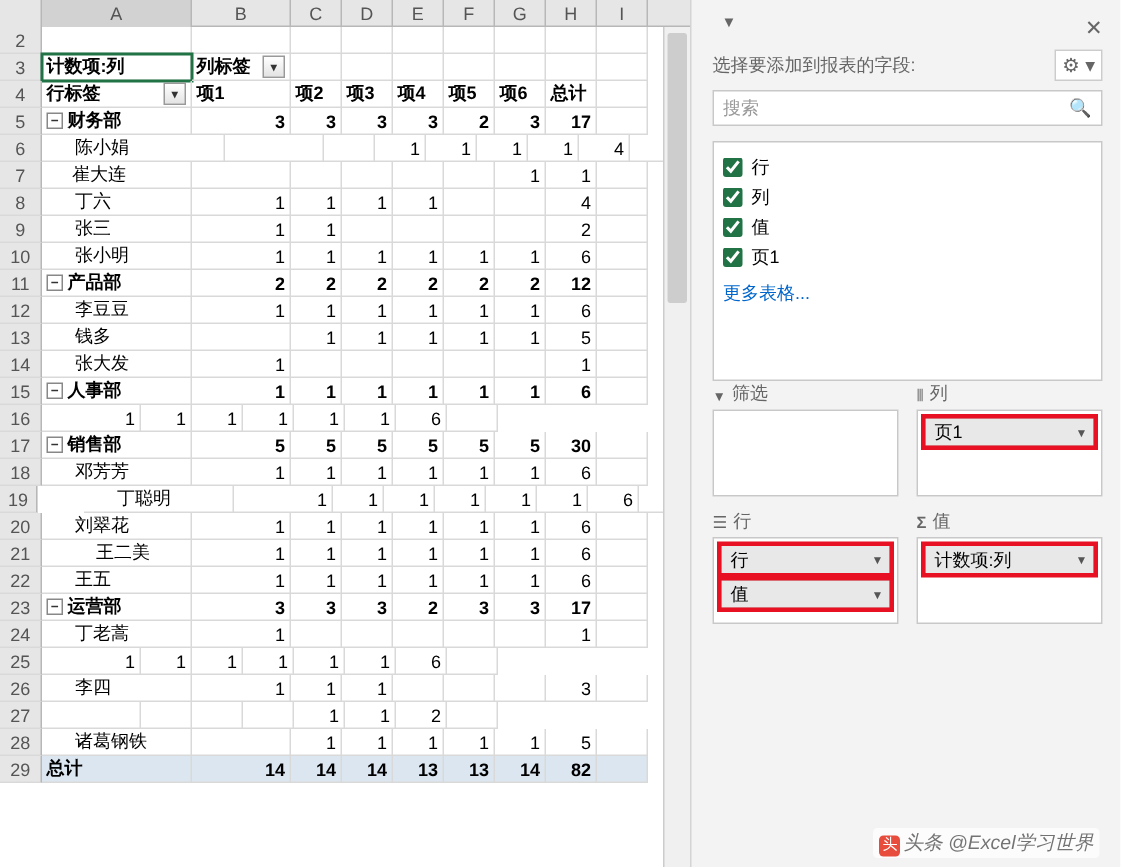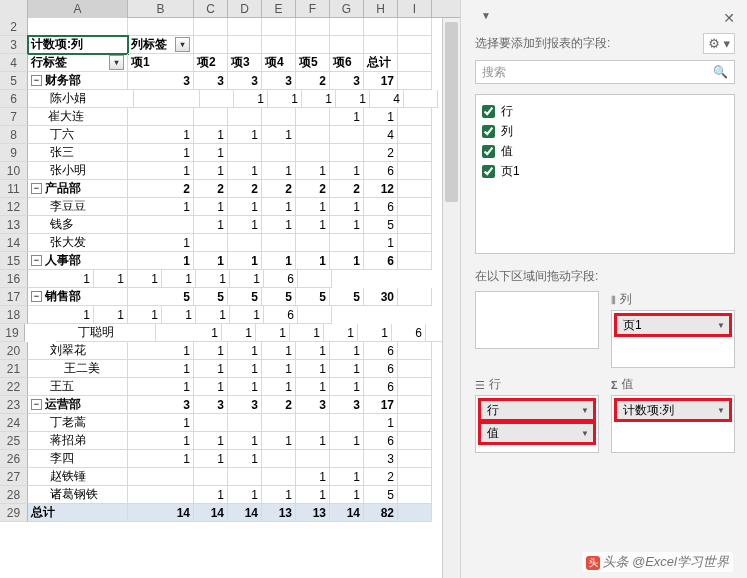--- a/index.html
+++ b/index.html
@@ -128,21 +128,21 @@
           <div class="cell num bold" style="width: 34px;">3</div>
           <div class="cell num bold" style="width: 34px;">2</div>
           <div class="cell num bold" style="width: 34px;">3</div>
           <div class="cell num bold" style="width: 34px;">17</div>
           <div class="cell " style="width: 34px;"></div>
         </div>
       </div>
       <div class="row-wrap">
         <div class="row-h">6</div>
         <div class="grid-row">
-          <div class="cell indent" style="width: 106px;">陈小娟</div>
+          <div class="cell indent" style="width: 122px;">陈小娟</div>
           <div class="cell num" style="width: 66px;"></div>
           <div class="cell num" style="width: 34px;"></div>
           <div class="cell num" style="width: 34px;">1</div>
           <div class="cell num" style="width: 34px;">1</div>
           <div class="cell num" style="width: 34px;">1</div>
           <div class="cell num" style="width: 34px;">1</div>
           <div class="cell num" style="width: 34px;">4</div>
           <div class="cell " style="width: 34px;"></div>
         </div>
       </div>
@@ -295,20 +295,21 @@
           <div class="cell num bold" style="width: 34px;">5</div>
           <div class="cell num bold" style="width: 34px;">5</div>
           <div class="cell num bold" style="width: 34px;">5</div>
           <div class="cell num bold" style="width: 34px;">30</div>
           <div class="cell " style="width: 34px;"></div>
         </div>
       </div>
       <div class="row-wrap">
         <div class="row-h">18</div>
         <div class="grid-row">
+          <div class="cell indent" style="width: 100px;">邓芳芳</div>
           <div class="cell num" style="width: 66px;">1</div>
           <div class="cell num" style="width: 34px;">1</div>
           <div class="cell num" style="width: 34px;">1</div>
           <div class="cell num" style="width: 34px;">1</div>
           <div class="cell num" style="width: 34px;">1</div>
           <div class="cell num" style="width: 34px;">1</div>
           <div class="cell num" style="width: 34px;">6</div>
           <div class="cell " style="width: 34px;"></div>
         </div>
       </div>
@@ -392,21 +393,20 @@
           <div class="cell num" style="width: 34px;"></div>
           <div class="cell num" style="width: 34px;"></div>
           <div class="cell num" style="width: 34px;"></div>
           <div class="cell num" style="width: 34px;">1</div>
           <div class="cell " style="width: 34px;"></div>
         </div>
       </div>
       <div class="row-wrap">
         <div class="row-h">25</div>
         <div class="grid-row">
-          <div class="cell indent" style="width: 100px;">蒋招弟</div>
           <div class="cell num" style="width: 66px;">1</div>
           <div class="cell num" style="width: 34px;">1</div>
           <div class="cell num" style="width: 34px;">1</div>
           <div class="cell num" style="width: 34px;">1</div>
           <div class="cell num" style="width: 34px;">1</div>
           <div class="cell num" style="width: 34px;">1</div>
           <div class="cell num" style="width: 34px;">6</div>
           <div class="cell " style="width: 34px;"></div>
         </div>
       </div>
@@ -420,21 +420,20 @@
           <div class="cell num" style="width: 34px;"></div>
           <div class="cell num" style="width: 34px;"></div>
           <div class="cell num" style="width: 34px;"></div>
           <div class="cell num" style="width: 34px;">3</div>
           <div class="cell " style="width: 34px;"></div>
         </div>
       </div>
       <div class="row-wrap">
         <div class="row-h">27</div>
         <div class="grid-row">
-          <div class="cell indent" style="width: 100px;">赵铁锤</div>
           <div class="cell num" style="width: 66px;"></div>
           <div class="cell num" style="width: 34px;"></div>
           <div class="cell num" style="width: 34px;"></div>
           <div class="cell num" style="width: 34px;"></div>
           <div class="cell num" style="width: 34px;">1</div>
           <div class="cell num" style="width: 34px;">1</div>
           <div class="cell num" style="width: 34px;">2</div>
           <div class="cell " style="width: 34px;"></div>
         </div>
       </div>
@@ -497,25 +496,29 @@
         </div>
         <div class="field-item">
           <input type="checkbox" checked="" style="">
           <span>值</span>
         </div>
         <div class="field-item">
           <input type="checkbox" checked="" style="">
           <span>页1</span>
         </div>
       </div>
-  </div>
-
-  <div class="drag-label">在以下区域间拖动字段:</div>
+    <div class="more-tables">更多表格...</div>
+  </div>
+
   <div class="area-grid">
     <div class="area-box">
+      <div class="area-head">
+          <span class="icon-filter"></span>
+          <span>筛选</span>
+        </div>
       <div class="area-body"></div>
     </div>
     <div class="area-box">
       <div class="area-head">
           <span class="icon-cols"></span>
           <span>列</span>
         </div>
       <div class="area-body" id="colpills">
           <div class="pill redbox">
             <span>页1</span>

